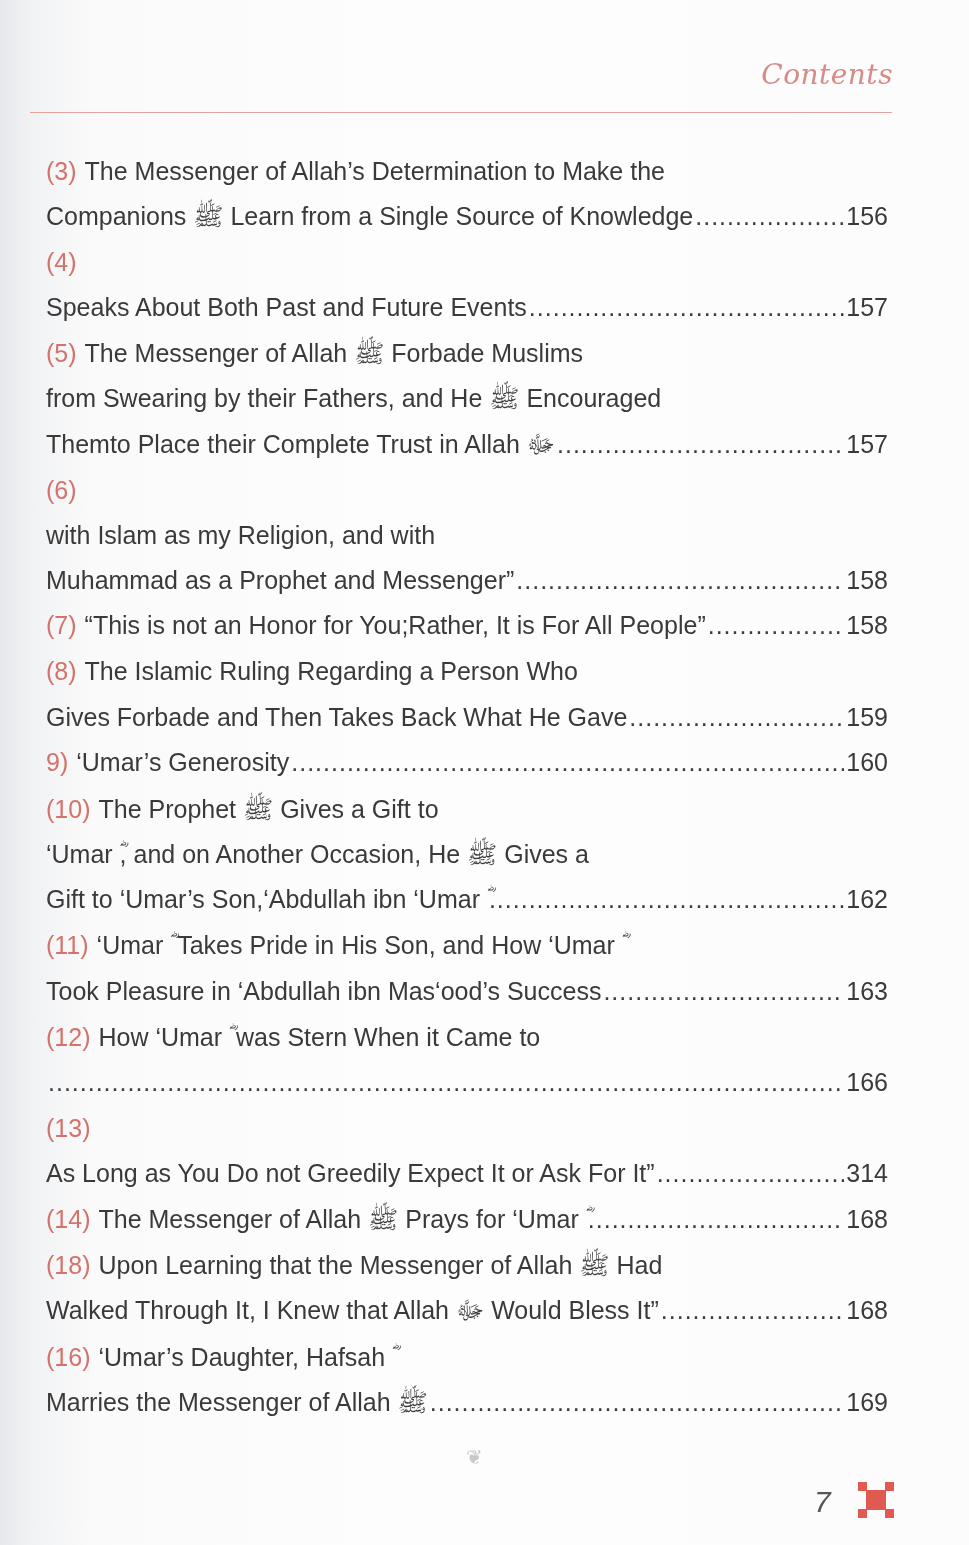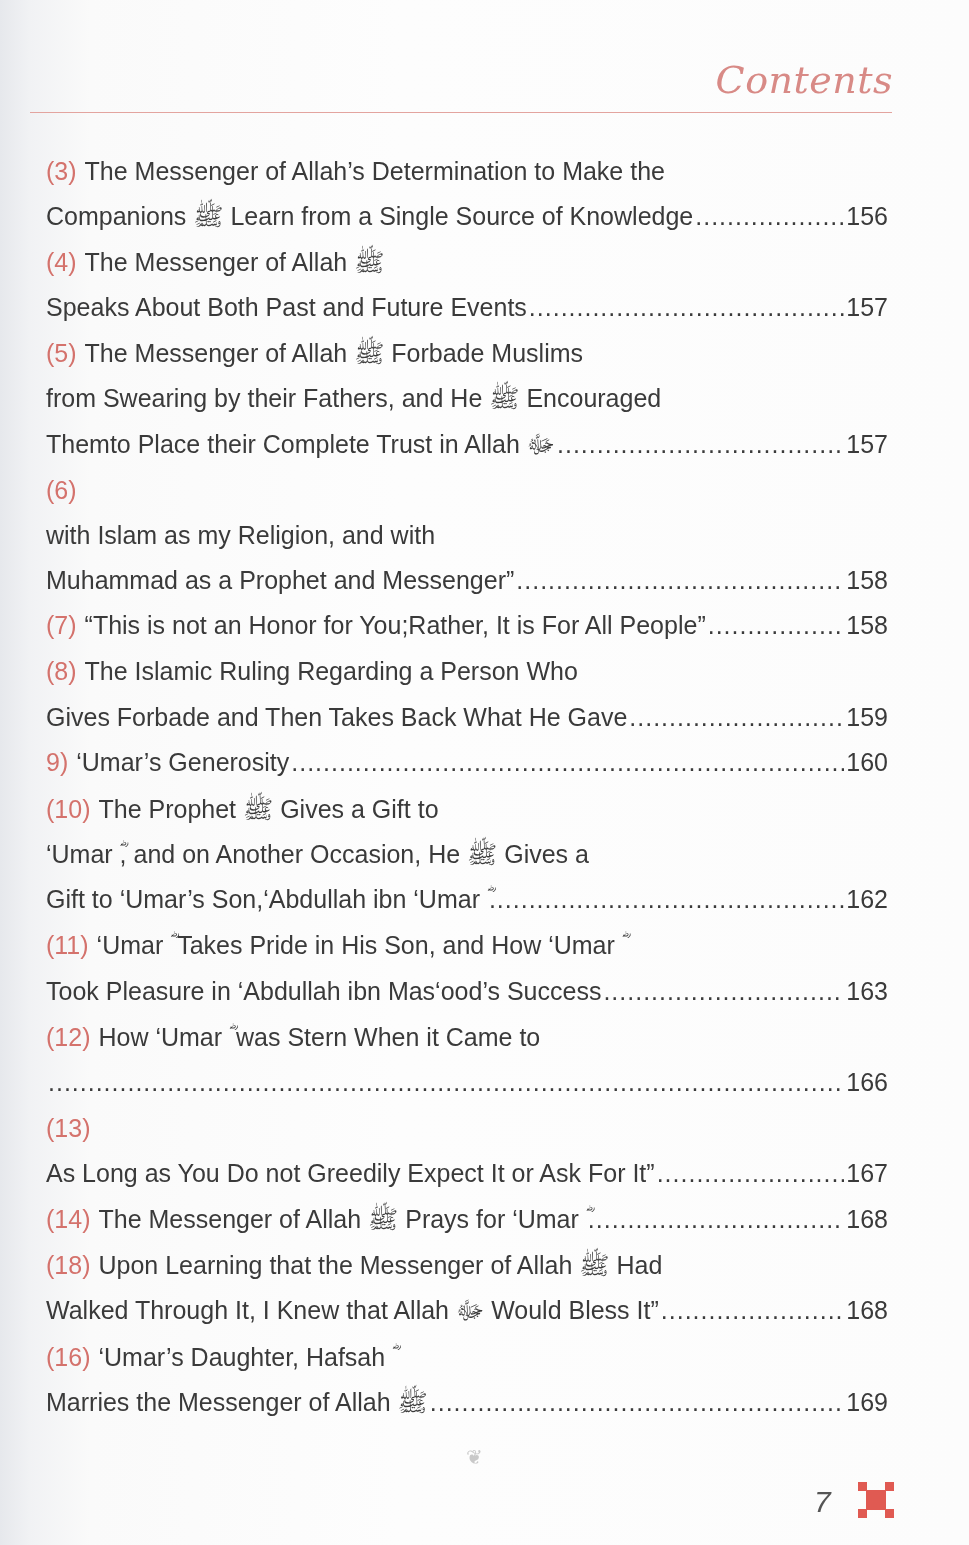--- a/index.html
+++ b/index.html
@@ -5,21 +5,21 @@
   html, body { margin:0; padding:0; }
   body {
     width:969px; height:1545px; position:relative; overflow:hidden;
     background: linear-gradient(90deg, #e6e8ec 0px, #f1f2f4 30px, #fafafa 90px, #fdfdfd 400px, #fcfcfc 969px);
     font-family: "Liberation Sans", sans-serif;
     color:#3a3a3a;
   }
   .header-title {
     position:absolute; top:58px; right:76px;
     font-family: "DejaVu Serif", serif; font-style:italic;
-    font-size:38px; color:#d88a86; letter-spacing:0.5px;
+    font-size:28px; color:#d88a86; letter-spacing:0.5px;
   }
   .header-rule {
     position:absolute; top:112px; left:30px; width:862px; height:1px;
     background:#e3a49f;
   }
   .toc { position:absolute; top:148px; left:0; width:969px; }
   .line {
     position:absolute; left:46px; width:842px; height:40px;
     font-size:25px; line-height:40px; white-space:nowrap;
     display:flex; align-items:baseline;
@@ -54,21 +54,20 @@
     <span class="txt">The Messenger of Allah’s Determination to Make the</span>
   </div>
   <div class="line" style="top:48px">
     <span class="txt">Companions ﷺ Learn from a Single Source of Knowledge</span>
     <span class="dots"></span>
     <span class="page">156</span>
   </div>
 
   <div class="line" style="top:94px">
     <span class="num">(4)</span>
-    <span class="txt">The Messenger of Allah ﷺ</span>
   </div>
   <div class="line" style="top:139px">
     <span class="txt">Speaks About Both Past and Future Events</span>
     <span class="dots"></span>
     <span class="page">157</span>
   </div>
 
   <div class="line" style="top:185px">
     <span class="num">(5)</span>
     <span class="txt">The Messenger of Allah ﷺ Forbade Muslims</span>
@@ -149,21 +148,21 @@
     <span class="dots"></span>
     <span class="page">166</span>
   </div>
 
   <div class="line" style="top:960px">
     <span class="num">(13)</span>
   </div>
   <div class="line" style="top:1005px">
     <span class="txt">As Long as You Do not Greedily Expect It or Ask For It”</span>
     <span class="dots"></span>
-    <span class="page">167</span>
+    <span class="page">314</span>
   </div>
 
   <div class="line" style="top:1051px">
     <span class="num">(14)</span>
     <span class="txt">The Messenger of Allah ﷺ Prays for ‘Umar ؓ</span>
     <span class="dots"></span>
     <span class="page">168</span>
   </div>
 
   <div class="line" style="top:1097px">

